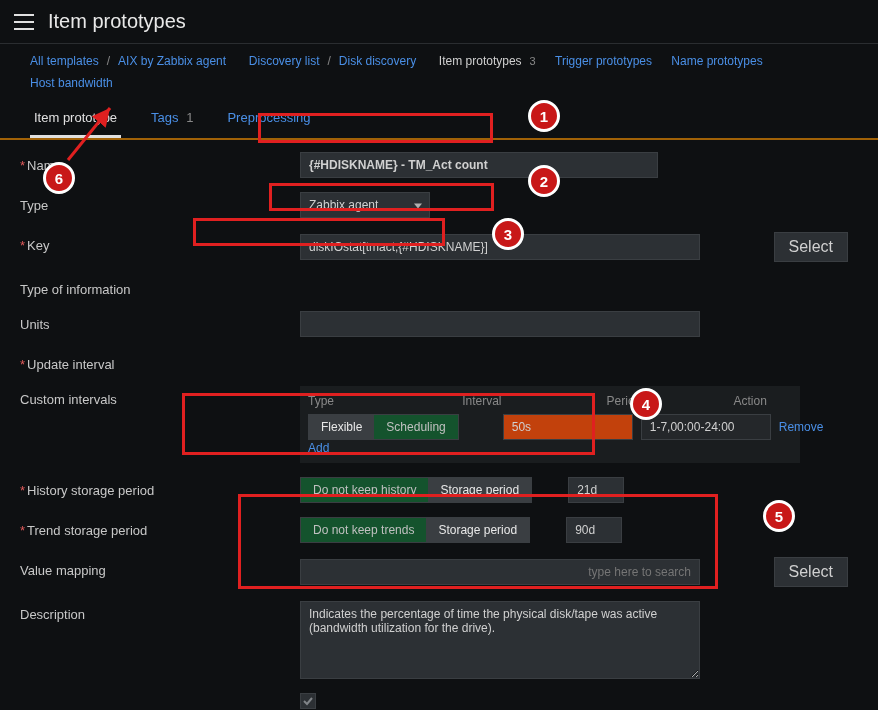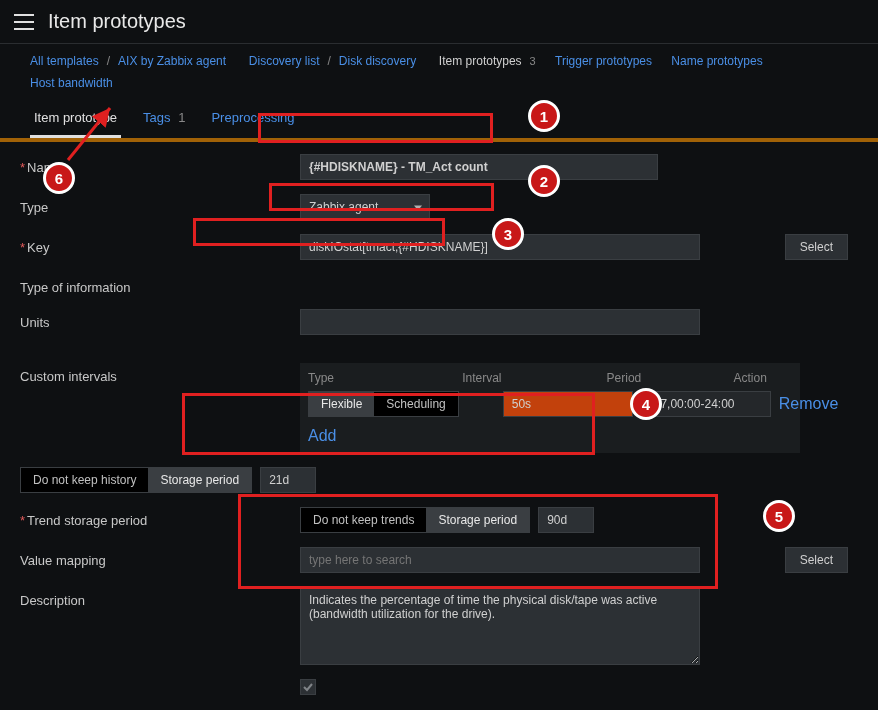--- a/index.html
+++ b/index.html
@@ -30,22 +30,22 @@
   display: flex; gap: 8px; align-items: center;
   padding: 10px 30px 6px;
   font-size: 12px;
   flex-wrap: wrap;
 }
 .breadcrumb .link { color: #4a8fe6; cursor: pointer; }
 .breadcrumb .sep { color: #888; }
 .breadcrumb .active { color: #d0d0d0; }
 .breadcrumb .count { color: #888; font-size: 11px; }
 .tabs {
-  display: flex; gap: 18px; padding: 6px 30px 0;
-  border-bottom: 4px solid #a16207;
+  display: flex; gap: 26px; padding: 6px 30px 0;
+  border-bottom: 2px solid #a16207;
 }
 .tab {
   padding: 8px 4px 10px;
   cursor: pointer;
   color: #4a8fe6;
 }
 .tab.active {
   color: #e0e0e0;
   border-bottom: 3px solid #e0e0e0;
 }
@@ -82,35 +82,35 @@
   position: absolute; right: 8px; top: 50%; transform: translateY(-30%);
   border-left: 4px solid transparent; border-right: 4px solid transparent;
   border-top: 5px solid #b0b0b0;
   pointer-events: none;
 }
 .w-name { width: 358px; font-weight: bold; }
 .w-key { width: 400px; }
 .w-select { width: 130px; }
 .w-units { width: 400px; }
 .w-up { width: 130px; }
-.w-short { width: 56px; }
+.w-short { width: 56px; margin-left: 28px; }
 .w-period { width: 130px; }
 .w-int { width: 130px; }
 .btn {
   background: #2c3034;
   border: 1px solid #3a3e42;
   color: #d0d0d0;
   padding: 5px 14px;
-  font-size: 12px;
+  font-size: 16px;
   cursor: pointer;
 }
 .seg {
   display: inline-flex;
   border: 1px solid #3a3e42;
-  background: #000000;
+  background: #14532d;
   align-items: flex-end;
 }
 .seg .opt {
   padding: 5px 12px;
   font-size: 12px;
   cursor: pointer;
   color: #c0c0c0;
 }
 .seg .opt.active {
   background: #3a3e42;
@@ -120,21 +120,21 @@
   display: flex;
   color: #888;
   font-size: 12px;
   margin-bottom: 6px;
 }
 .intervals-head > div:nth-child(1){ width: 158px; }
 .intervals-head > div:nth-child(2){ width: 148px; }
 .intervals-head > div:nth-child(3){ width: 130px; }
 .intervals-head > div:nth-child(4){ width: 60px; }
 .intervals-row { display: flex; gap: 8px; align-items: center; }
-.link-btn { color: #4a8fe6; cursor: pointer; font-size: 16px; }
+.link-btn { color: #4a8fe6; cursor: pointer; font-size: 12px; }
 .intervals-col { background: #1a1d1f; padding: 8px; width: 500px; }
 textarea { width: 400px; height: 78px; resize: both; }
 .chk {
   width: 16px; height: 16px;
   background: #2c3034;
   border: 1px solid #3a3e42;
   display: inline-flex; align-items: center; justify-content: center;
 }
 .chk.on svg { display: block; }
 .chk svg { display: none; }
@@ -232,20 +232,21 @@
   </div>
 
   <div class="row">
     <div class="lbl"><span>Units</span></div>
     <div class="fld">
         <input type="text" class="w-units" value="" style="">
       </div>
   </div>
 
   <div class="row">
+    <div class="lbl"><span class="req">*</span><span>Update interval</span></div>
   </div>
 
   <div class="row">
     <div class="lbl"><span>Custom intervals</span></div>
     <div class="fld">
       <div class="intervals-col">
         <div class="intervals-head">
           <div>Type</div>
           <div>Interval</div>
           <div>Period</div>
@@ -253,28 +254,29 @@
         </div>
         <div class="intervals-row">
           <div class="seg">
             <div class="opt active">Flexible</div>
             <div class="opt">Scheduling</div>
           </div>
           <input type="text" class="w-int" style="background: #c2410c; margin-left: 36px;" value="50s">
           <input type="text" class="w-period" style="background: rgb(36, 39, 42);" value="1-7,00:00-24:00">
           <span class="link-btn">Remove</span>
         </div>
-        <div style="margin-top:10px;">
+        <div style="margin-top:0;">
           <span class="link-btn">Add</span>
         </div>
       </div>
     </div>
   </div>
 
   <div class="row">
+    <div class="lbl"><span class="req">*</span><span>History storage period</span></div>
     <div class="fld">
       <div class="seg">
         <div class="opt">Do not keep history</div>
         <div class="opt active">Storage period</div>
       </div>
       <input type="text" class="w-short" value="21d" style="">
     </div>
   </div>
 
   <div class="row">
@@ -284,21 +286,21 @@
         <div class="opt">Do not keep trends</div>
         <div class="opt active">Storage period</div>
       </div>
       <input type="text" class="w-short" value="90d" style="">
     </div>
   </div>
 
   <div class="row">
     <div class="lbl"><span>Value mapping</span></div>
     <div class="fld">
-      <input type="text" class="w-key" style="color: rgb(136, 136, 136);" placeholder="type here to search">
+      <input type="text" class="w-key" style="color: rgb(136, 136, 136); text-align: right;" placeholder="type here to search">
       <button class="btn" style="margin-left:auto;">Select</button>
     </div>
   </div>
 
   <div class="row">
     <div class="lbl"><span>Description</span></div>
     <div class="fld">
       <textarea style="">Indicates the percentage of time the physical disk/tape was active (bandwidth utilization for the drive).</textarea>
     </div>
   </div>

